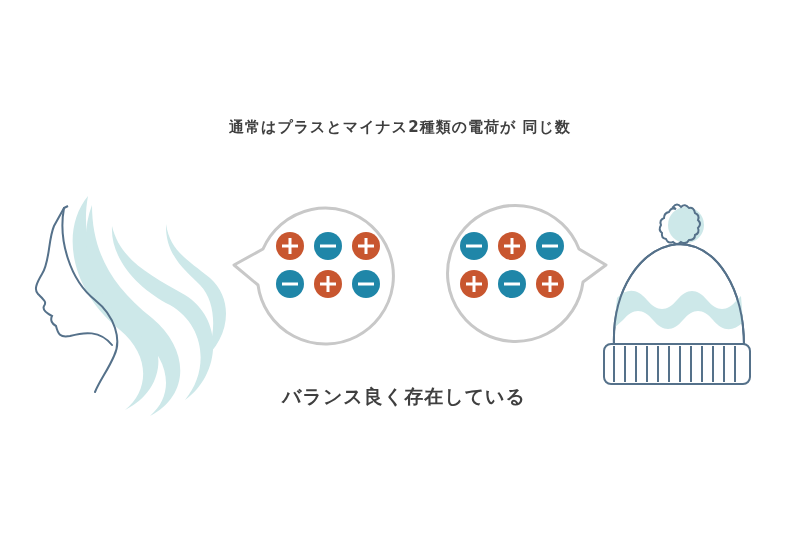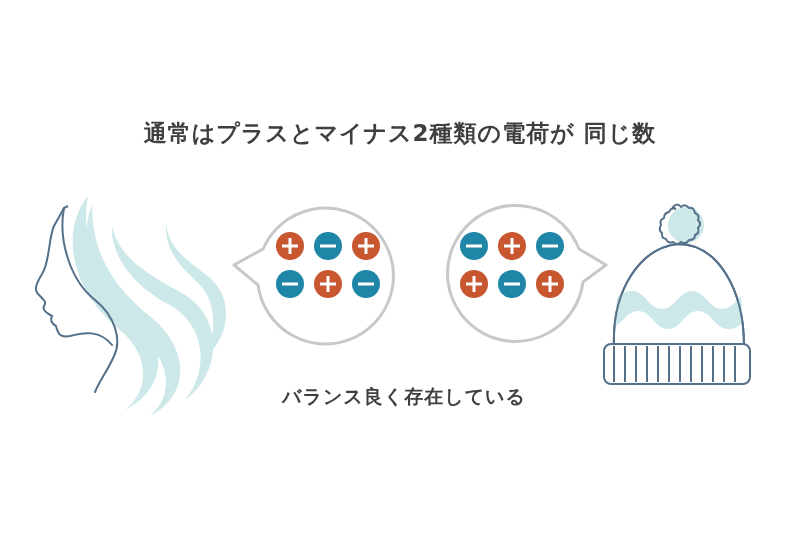--- a/index.html
+++ b/index.html
@@ -1,19 +1,19 @@
 <!DOCTYPE html>
 <html><head>
   <meta charset="utf-8">
   <style>
     html, body { margin: 0; padding: 0; background: #ffffff; }
     body { width: 800px; height: 533px; position: relative; overflow: hidden;
            font-family: "DejaVu Sans", "Liberation Sans", sans-serif; }
     .title { position: absolute; left: 0; width: 800px; top: 118px; text-align: center;
-             font-size: 23px; font-weight: bold; color: #3f3f3f; letter-spacing: 1px; }
+             font-size: 15px; font-weight: bold; color: #3f3f3f; letter-spacing: 1px; }
     .caption { position: absolute; left: 4px; width: 800px; top: 384px; text-align: center;
                font-size: 19px; font-weight: bold; color: #3f3f3f; letter-spacing: 1px; }
     svg.art { position: absolute; left: 0; top: 0; }
   </style>
 </head>
 <body>
 
 <div class="title">通常はプラスとマイナス2種類の電荷が 同じ数</div>
 
 <svg class="art" width="800" height="533" viewBox="0 0 800 533">

